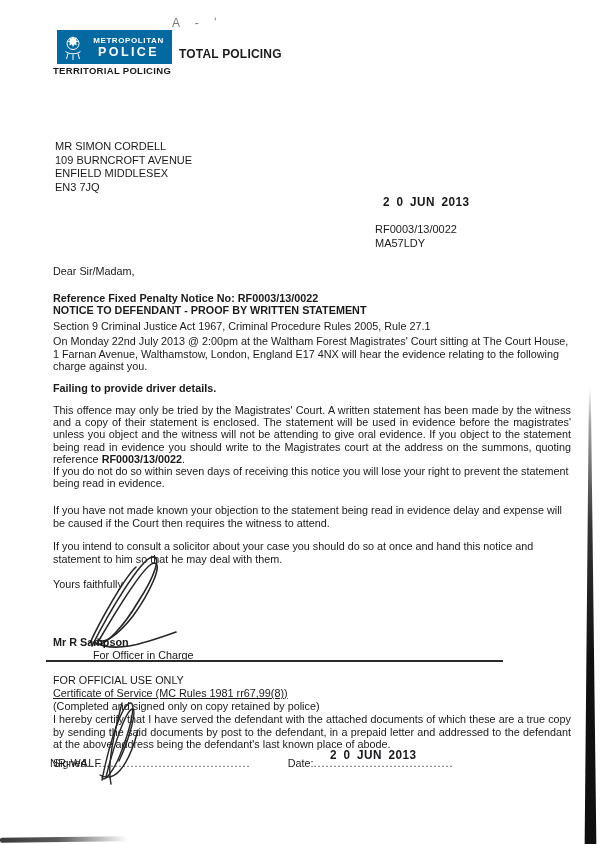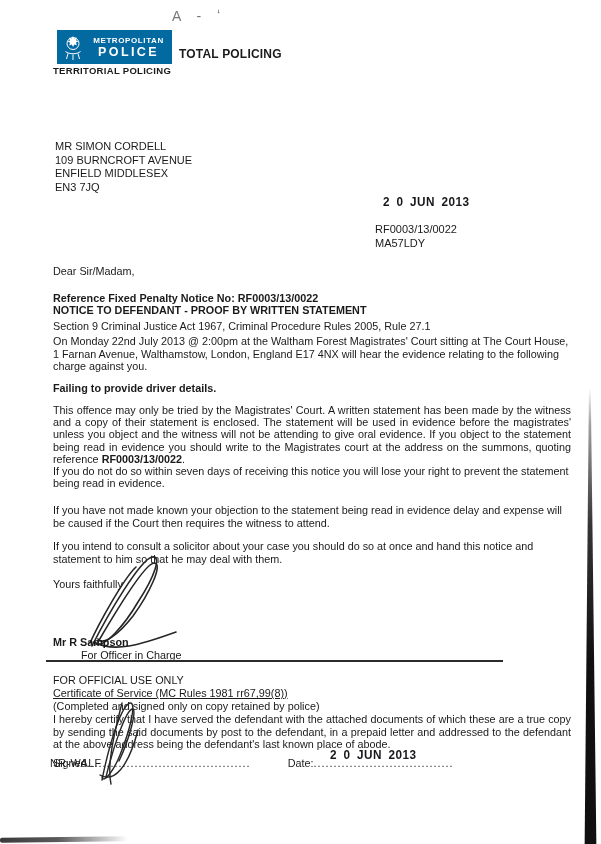--- a/index.html
+++ b/index.html
@@ -21,21 +21,21 @@
   }
   .crest{width:24px;height:28px;margin-left:4px;flex:none;}
   .logo-text{flex:1;text-align:center;color:#fff;}
   .logo-l1{font-size:8px;font-weight:700;letter-spacing:0.6px;line-height:9px;}
   .logo-l2{font-size:12.5px;font-weight:700;letter-spacing:2.4px;line-height:13px;margin-top:1px;text-align:center;}
   .total-policing{
     left:179px;top:47px;font-size:12.5px;font-weight:800;letter-spacing:0.2px;
     transform:scaleX(0.96);transform-origin:left;
   }
   .territorial{left:53px;top:65px;font-size:9.5px;font-weight:700;letter-spacing:0.3px;}
-  .artifact-top{left:172px;top:8px;font-size:14px;color:#777;letter-spacing:6px;}
+  .artifact-top{left:172px;top:16px;font-size:12px;color:#777;letter-spacing:6px;}
   
   .sender{left:375px;top:81px;font-size:11px;line-height:13.6px;}
   .recipient{left:55px;top:140px;font-size:11px;line-height:13.6px;}
   .stamp{
     font-weight:700;font-size:12.5px;letter-spacing:0.5px;word-spacing:3px;
     color:#17171c;transform:scaleX(0.94);transform-origin:left;white-space:nowrap;
   }
   .stamp1{left:383px;top:195px;}
   .stamp2{left:330px;top:748px;}
   .refs{left:375px;top:223px;font-size:11px;line-height:13.6px;}
@@ -46,21 +46,21 @@
   .sectionline{left:53px;top:320px;}
   .hearing{left:53px;top:335px;}
   .charge{left:53px;top:382px;}
   .statement{left:53px;top:404px;line-height:12.2px;}
   .objection{left:53px;top:504px;}
   .solicitor{left:53px;top:540px;}
   .closing{left:53px;top:578px;}
   .sig1{left:78px;top:552px;width:108px;height:102px;}
   .sig2{left:92px;top:698px;width:62px;height:88px;}
   .signame{left:53px;top:636px;}
-  .sigrole{left:53px;top:649px;padding-left:28px;}
+  .sigrole{left:65px;top:649px;padding-left:28px;}
   .rule{left:46px;top:660px;width:457px;height:2px;background:#2b2b2b;}
   
   .official-title{left:53px;top:674px;}
   .certline{left:53px;top:687px;text-decoration:underline;}
   .completedline{left:53px;top:700px;}
   .certify{left:53px;top:713px;}
   .signedline{left:53px;top:757px;white-space:nowrap;}
   .dots{display:inline-block;overflow:hidden;white-space:nowrap;vertical-align:bottom;letter-spacing:1px;}
   .dots-signed{width:164px;}
   .gap-date{display:inline-block;width:37px;}

